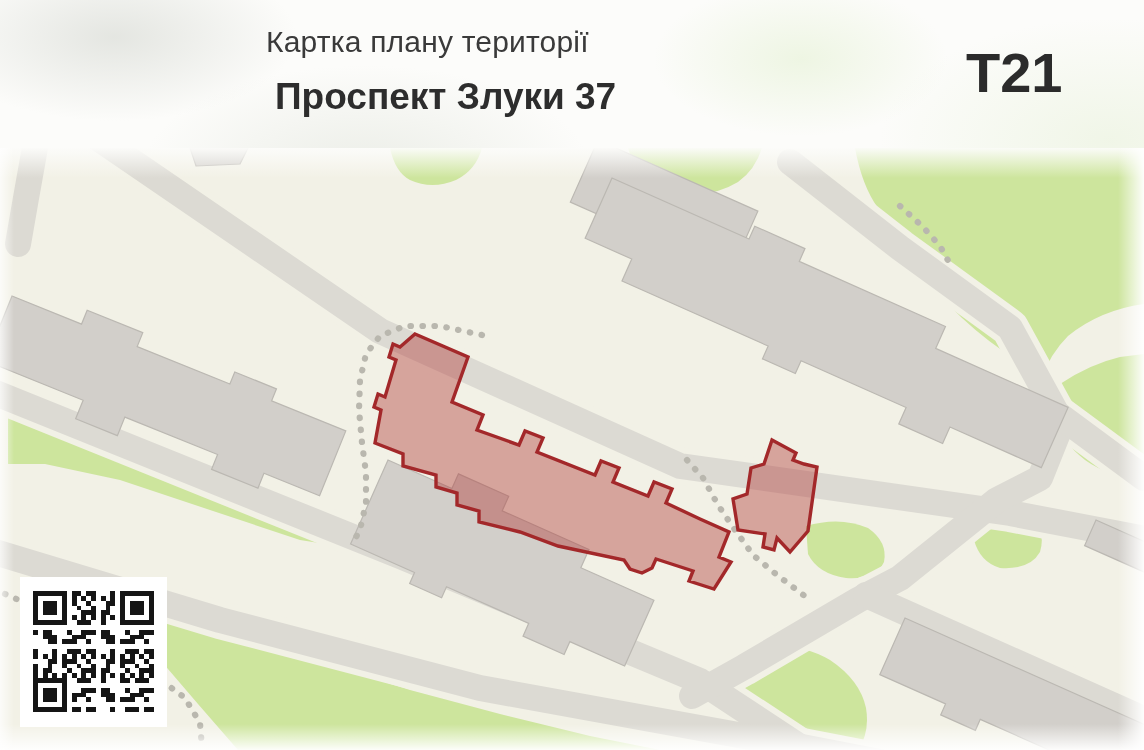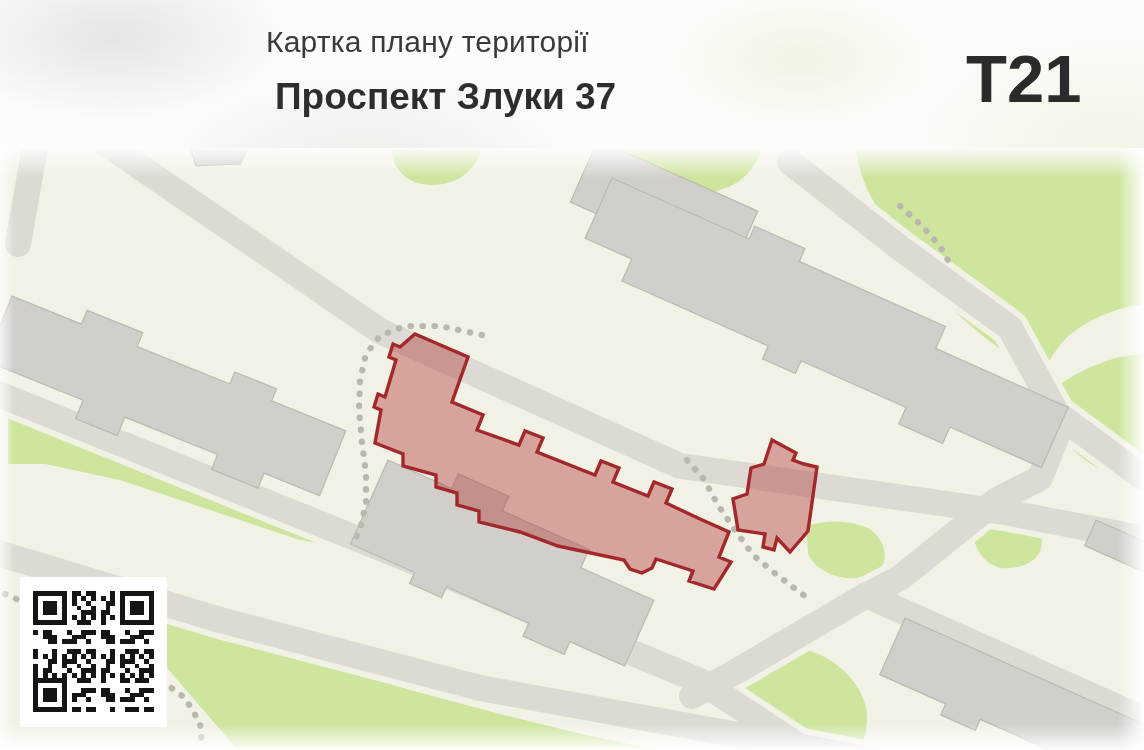--- a/index.html
+++ b/index.html
@@ -21,21 +21,21 @@
   .title{
     position:absolute;left:266px;top:25px;
     font-size:30px;font-weight:500;color:#3a3a3a;letter-spacing:.2px;white-space:nowrap;
   }
   .subtitle{
     position:absolute;left:266px;top:76px;
     font-size:37px;font-weight:700;color:#2d2d2d;white-space:nowrap;margin-left:9px;
   }
   .sheet{
     position:absolute;left:966px;top:40px;
-    font-size:67px;font-weight:700;color:#2b2b2b;white-space:nowrap;
+    font-size:56px;font-weight:700;color:#2b2b2b;white-space:nowrap;
   }
   
   .map{position:absolute;left:0;top:148px;width:1144px;height:602px;}
   .map svg.base{display:block;}
   .fade{position:absolute;pointer-events:none;}
   .fade-top{left:0;top:0;width:100%;height:30px;background:linear-gradient(rgba(252,252,250,.97),rgba(252,252,250,0));}
   .fade-bottom{left:0;bottom:0;width:100%;height:26px;background:linear-gradient(to top,rgba(255,255,255,.95),rgba(255,255,255,0));}
   .fade-right{right:0;top:0;width:26px;height:100%;background:linear-gradient(to left,rgba(255,255,255,.95),rgba(255,255,255,0));}
   .fade-left{left:0;top:0;width:14px;height:100%;background:linear-gradient(to right,rgba(255,255,255,.75),rgba(255,255,255,0));}
   

